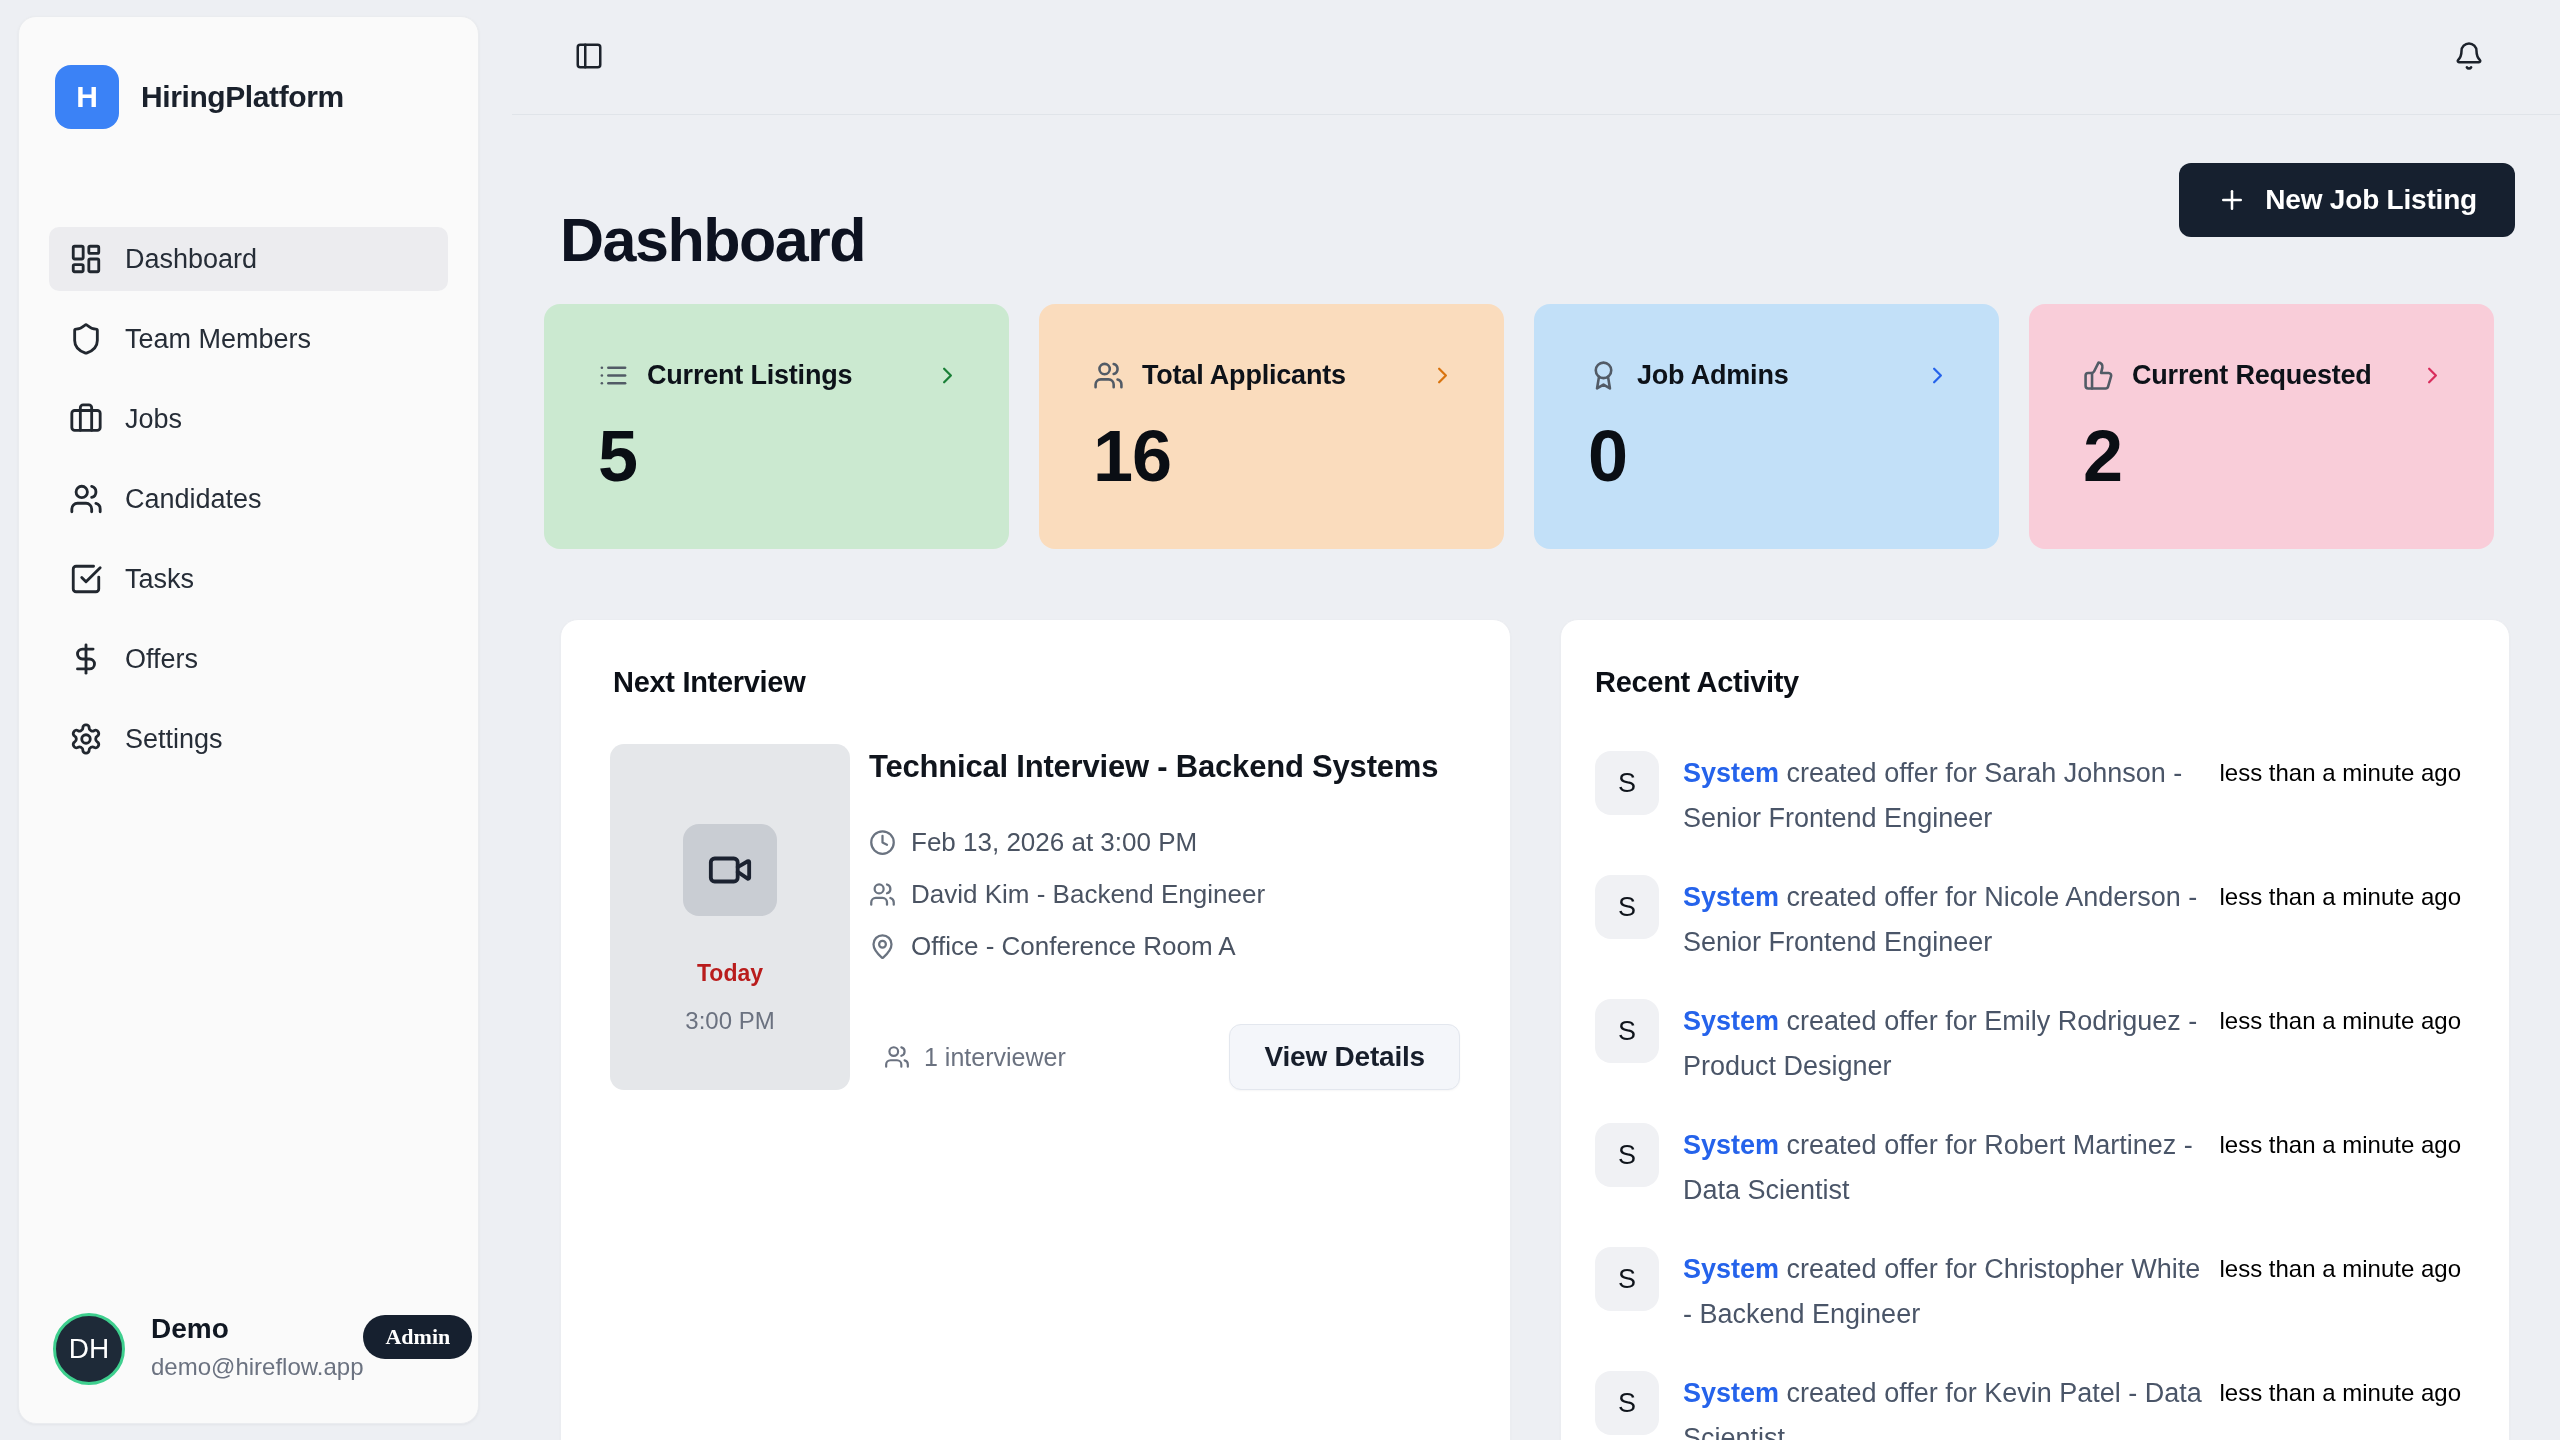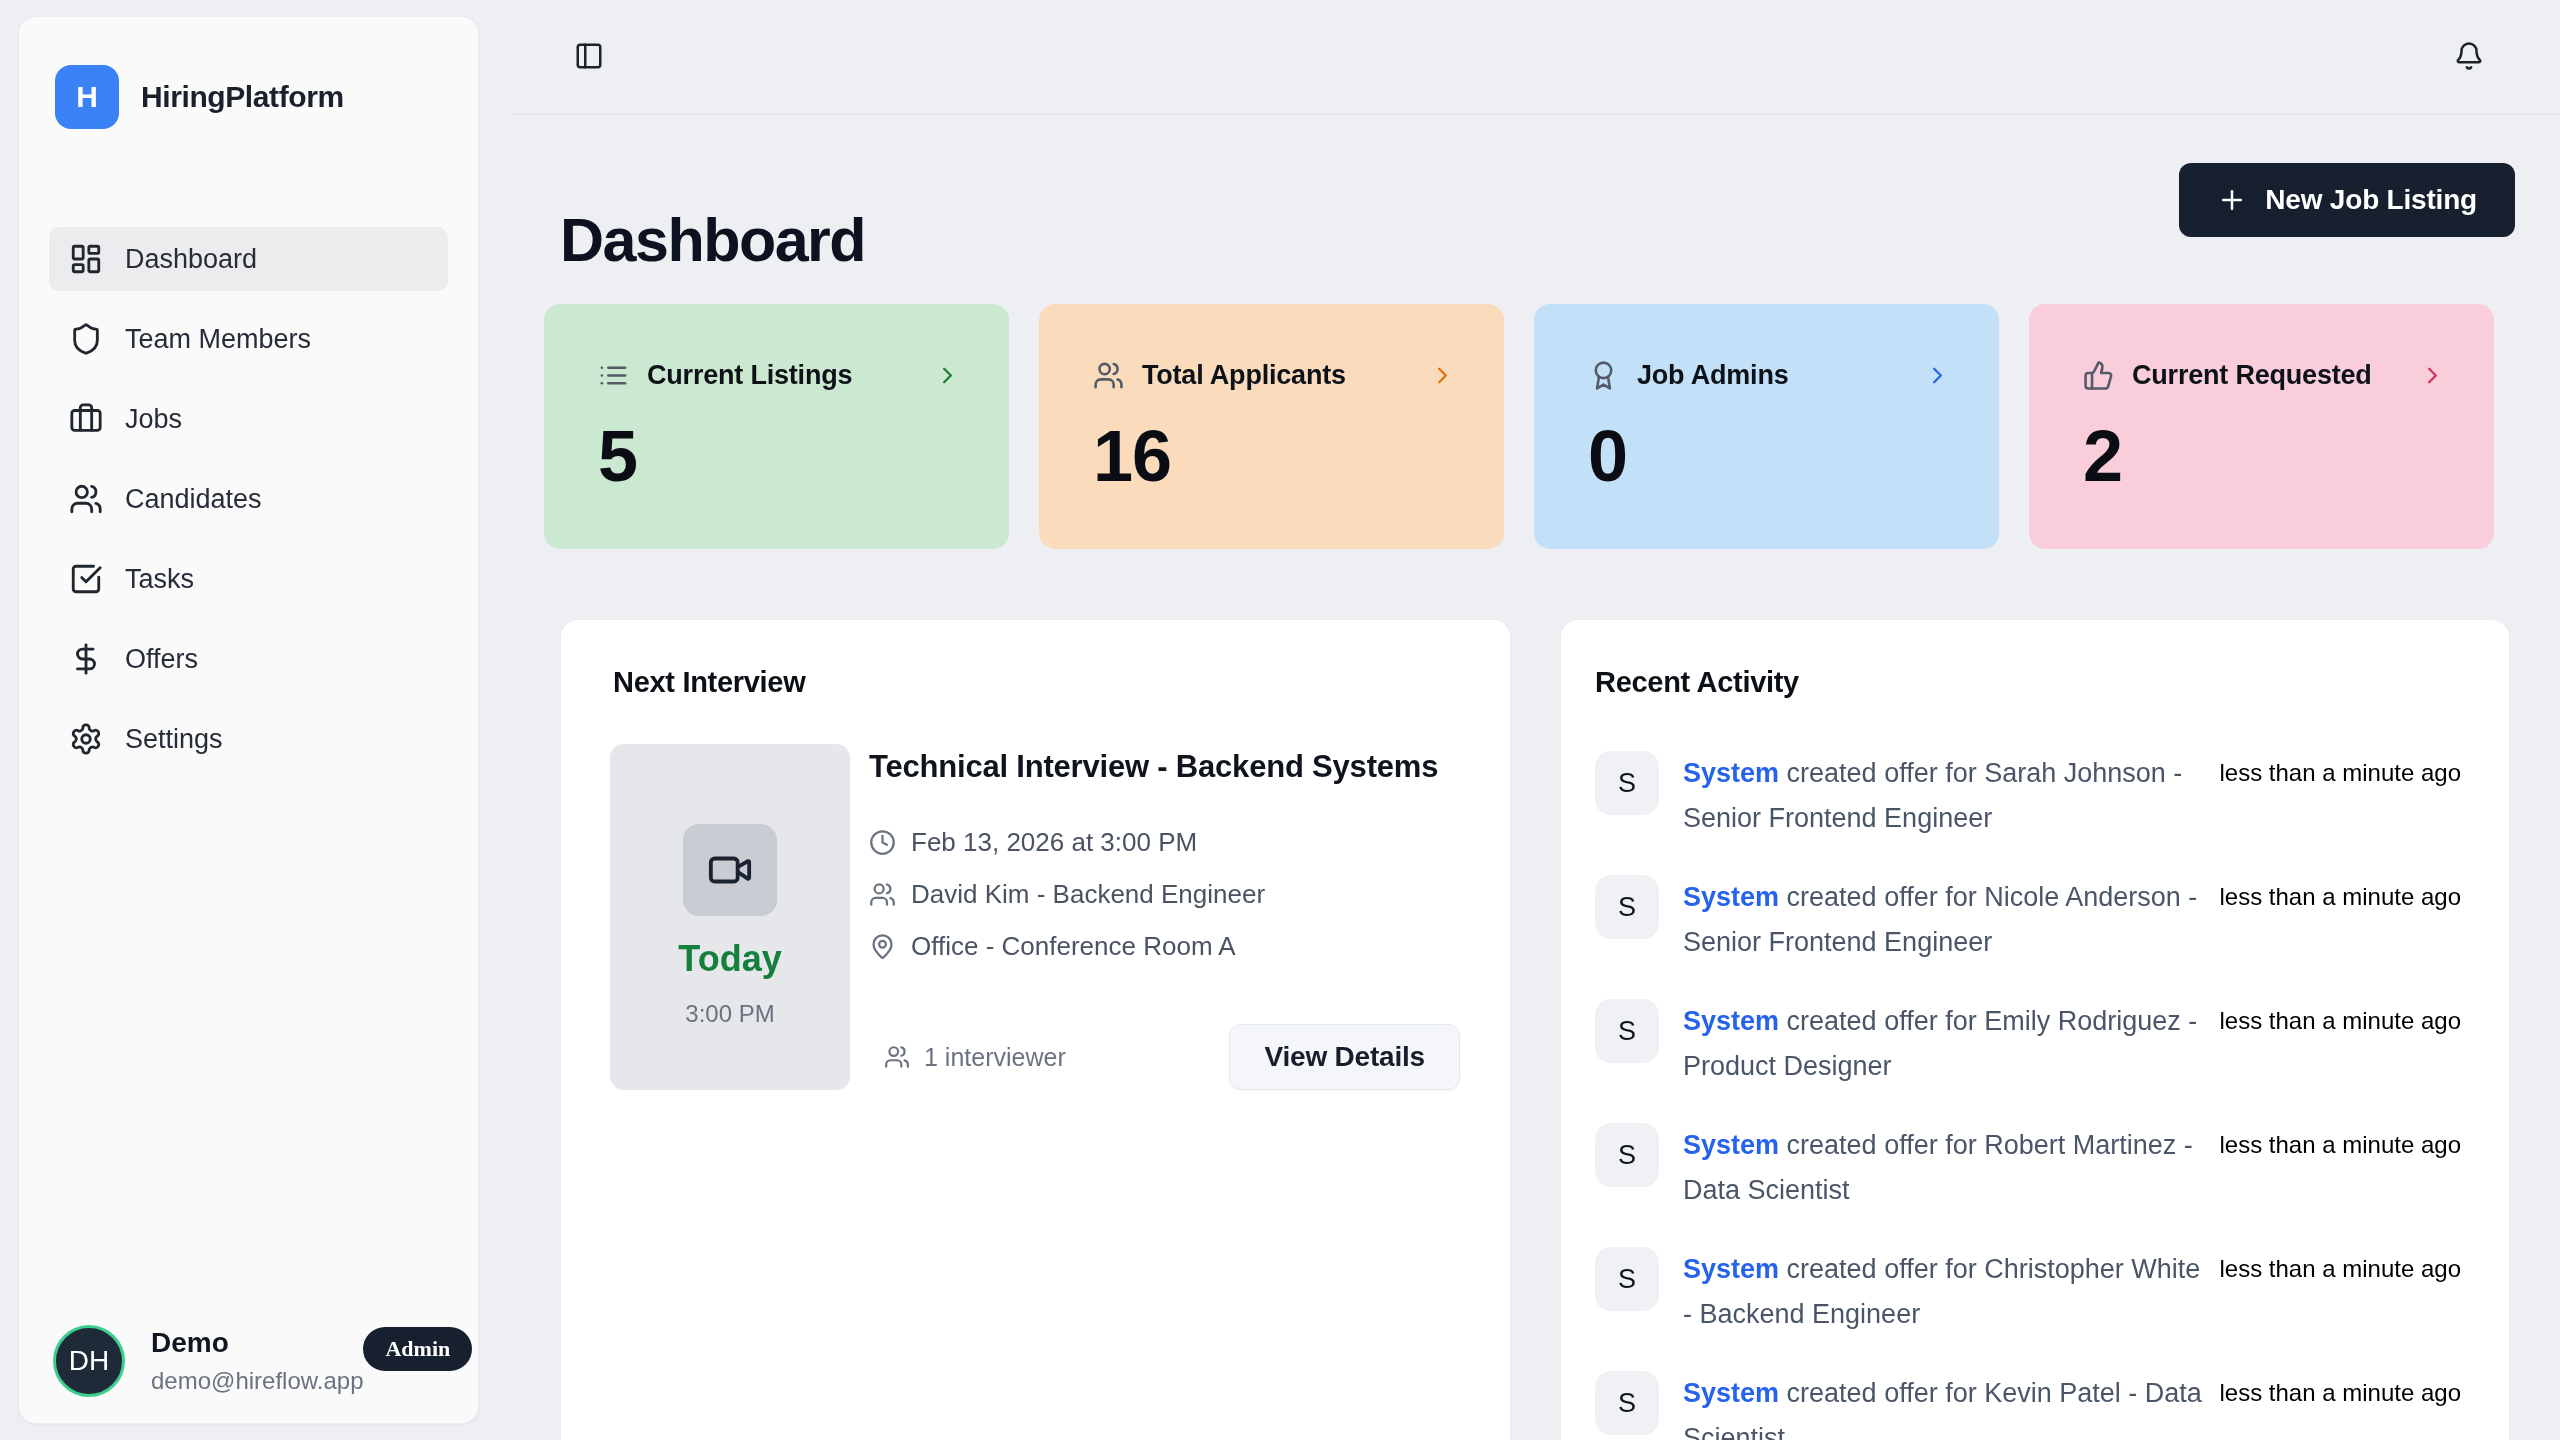--- a/index.html
+++ b/index.html
@@ -20,21 +20,21 @@
   }
   .logo-row{position:absolute;left:36px;top:48px;display:flex;align-items:center;gap:22px;}
   .logo{width:64px;height:64px;border-radius:16px;background:#3b82f6;color:#fff;
     font-size:30px;font-weight:700;display:flex;align-items:center;justify-content:center;}
   .app-name{font-size:30px;font-weight:700;color:#1a212c;letter-spacing:-.4px;}
   .nav{position:absolute;left:30px;right:30px;top:210px;display:flex;flex-direction:column;gap:16px;}
   .nav-item{height:64px;display:flex;align-items:center;gap:22px;padding:0 20px;border-radius:10px;
     font-size:27px;font-weight:400;color:#262d37;cursor:pointer;}
   .nav-item.active{background:#ececef;font-weight:500;}
   .nav-item svg{width:34px;height:34px;color:#21272f;flex:none;}
-  .user-row{position:absolute;left:34px;right:24px;bottom:26px;display:flex;align-items:center;}
+  .user-row{position:absolute;left:34px;right:24px;bottom:38px;display:flex;align-items:flex-start;}
   .avatar{width:72px;height:72px;border-radius:50%;background:#1e2a38;border:3px solid #3ecf8e;
     color:#fff;font-size:28px;font-weight:500;display:flex;align-items:center;justify-content:center;flex:none;box-sizing:border-box;}
   .user-info{margin-left:26px;}
   .user-name{font-size:28px;font-weight:600;color:#101722;}
   .user-email{font-size:24px;color:#6b7280;margin-top:8px;}
   .admin-badge{margin-left:auto;align-self:flex-start;margin-top:2px;background:#16202f;color:#fff;
     font-size:22px;font-weight:700;padding:9px 22px;border-radius:999px;font-family:Liberation Serif, serif;}
 
   
   .topbar{position:absolute;left:512px;right:0;top:0;height:114px;border-bottom:1px solid #e0e4e9;}
@@ -69,21 +69,21 @@
   .interview{left:560px;width:951px;}
   .activity{left:1560px;width:950px;}
   .activity .panel-title{left:34px;}
 
   
   .iv-tile{position:absolute;left:49px;top:124px;width:240px;height:346px;background:#e5e7ea;
     border-radius:14px;display:flex;flex-direction:column;align-items:center;}
   .iv-iconbox{margin-top:80px;width:94px;height:92px;background:#c9cdd3;border-radius:16px;
     display:flex;align-items:center;justify-content:center;color:#1b2230;}
   .iv-iconbox svg{width:46px;height:46px;}
-  .iv-day{margin-top:22px;font-size:36px;font-weight:600;color:#15803d;}
+  .iv-day{margin-top:44px;font-size:23px;font-weight:600;color:#b91c1c;}
   .iv-time{margin-top:20px;font-size:24px;color:#6b7280;}
   .iv-body{position:absolute;left:308px;top:122px;right:52px;}
   .iv-title{font-size:31px;font-weight:600;line-height:49px;color:#10151d;max-width:580px;letter-spacing:-.2px;}
   .iv-meta{margin-top:36px;display:flex;flex-direction:column;gap:21px;}
   .iv-meta-row{display:flex;align-items:center;gap:15px;font-size:26px;color:#4a5362;}
   .iv-meta-row svg{width:27px;height:27px;color:#6a7380;flex:none;}
   .iv-footer{position:absolute;left:323px;right:50px;top:404px;height:66px;
     display:flex;align-items:center;justify-content:space-between;}
   .iv-count{display:flex;align-items:center;gap:14px;font-size:25px;color:#6b7280;}
   .iv-count svg{width:26px;height:26px;flex:none;}

